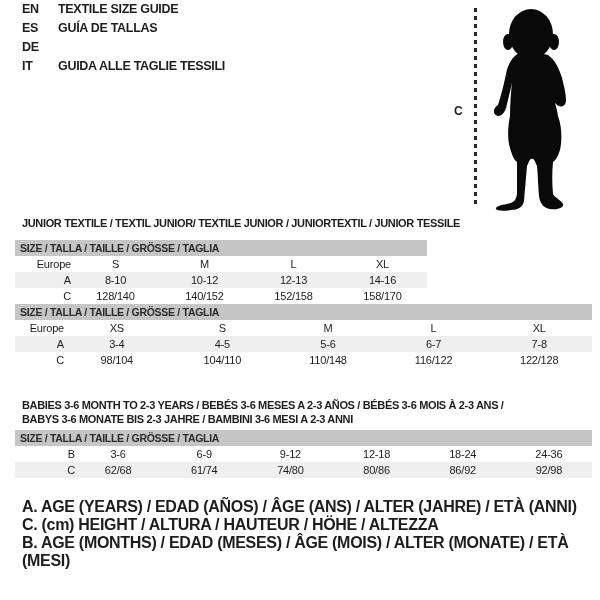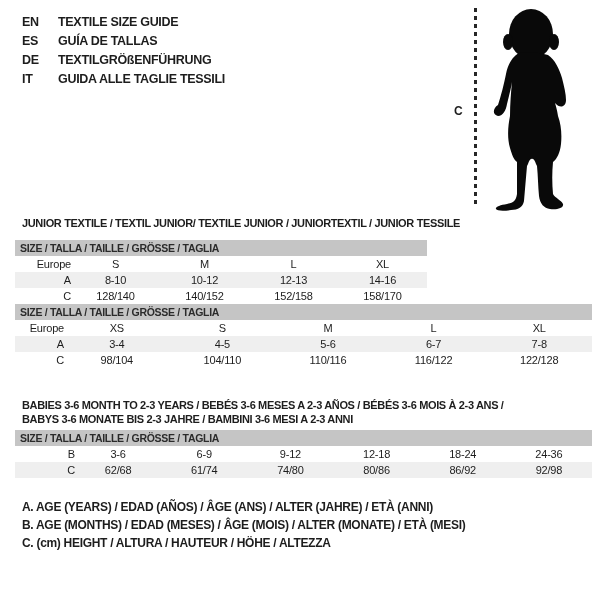--- a/index.html
+++ b/index.html
@@ -10,21 +10,21 @@
   *{box-sizing:border-box;margin:0;padding:0;}
   html,body{width:600px;height:600px;overflow:hidden;}
   body{
     background:#ffffff;
     color:var(--ink);
     font-family:"Liberation Sans", sans-serif;
     position:relative;
   }
   
   .top{position:relative;height:214px;}
-  .lang-list{padding-top:13px;margin-left:22px;}
+  .lang-list{margin-left:22px;}
   .lang-row{display:flex;font-weight:700;font-size:12.5px;line-height:19px;letter-spacing:-0.3px;}
   .lang-code{width:36px;flex:0 0 36px;}
   .figure{position:absolute;top:0;left:440px;width:160px;height:214px;}
   .dash-line{
     position:absolute;left:34px;top:8px;width:3px;height:200px;
     background:repeating-linear-gradient(to bottom,#262626 0 4px,transparent 4px 8px);
   }
   .measure-label{position:absolute;left:14px;top:104px;font-weight:700;font-size:12px;}
   .baby-svg{position:absolute;left:46px;top:8px;}
   
@@ -46,38 +46,37 @@
   td{padding:0;vertical-align:middle;text-align:center;white-space:nowrap;}
   tr.band td{
     background:var(--band);
     text-align:left;padding-left:5px;
     font-weight:700;font-size:10.5px;letter-spacing:-0.3px;color:#2b2b2b;
   }
   td.lbl{text-align:right;padding-left:5px;}
   tr.alt td{background:var(--alt);}
   
   .legend{margin:20px 0 0 22px;}
-  .legend-line{font-weight:700;font-size:12px;letter-spacing:-0.3px;line-height:18px;}
+  .legend-line{font-weight:700;font-size:16px;letter-spacing:-0.3px;line-height:18px;}
 </style>
 </head>
 <body>
 
 <div class="top">
   <div class="lang-list">
     <div class="lang-row">
       <span class="lang-code">EN</span>
       <span class="lang-label">TEXTILE SIZE GUIDE</span>
     </div>
     <div class="lang-row">
       <span class="lang-code">ES</span>
       <span class="lang-label">GUÍA DE TALLAS</span>
     </div>
     <div class="lang-row">
       <span class="lang-code">DE</span>
-      <span class="lang-label">TEXTILGRÖßENFÜHRUNG</span>
     </div>
     <div class="lang-row">
       <span class="lang-code">IT</span>
       <span class="lang-label">GUIDA ALLE TAGLIE TESSILI</span>
     </div>
   </div>
 
   <div class="figure">
     <div class="dash-line"></div>
     <div class="measure-label">C</div>
@@ -189,21 +188,21 @@
       <td>3-4</td>
       <td>4-5</td>
       <td>5-6</td>
       <td>6-7</td>
       <td>7-8</td>
     </tr>
     <tr>
       <td class="lbl">C</td>
       <td>98/104</td>
       <td>104/110</td>
-      <td>110/116</td>
+      <td>110/148</td>
       <td>116/122</td>
       <td>122/128</td>
     </tr>
   </tbody>
     </table>
 </div>
 
 <div class="section">
   <div class="section-title t3-title">
     <div>BABIES 3-6 MONTH TO 2-3 YEARS / BEBÉS 3-6 MESES A 2-3 AÑOS / BÉBÉS 3-6 MOIS À 2-3 ANS /</div>
@@ -240,15 +239,15 @@
       <td>80/86</td>
       <td>86/92</td>
       <td>92/98</td>
     </tr>
   </tbody>
     </table>
 </div>
 
 <div class="legend">
   <div class="legend-line">A. AGE (YEARS) / EDAD (AÑOS) / ÂGE (ANS) / ALTER (JAHRE) / ETÀ (ANNI)</div>
+  <div class="legend-line">C. (cm) HEIGHT / ALTURA / HAUTEUR / HÖHE / ALTEZZA</div>
   <div class="legend-line">B. AGE (MONTHS) / EDAD (MESES) / ÂGE (MOIS) / ALTER (MONATE) / ETÀ (MESI)</div>
-  <div class="legend-line">C. (cm) HEIGHT / ALTURA / HAUTEUR / HÖHE / ALTEZZA</div>
 </div>
 
 </body></html>

